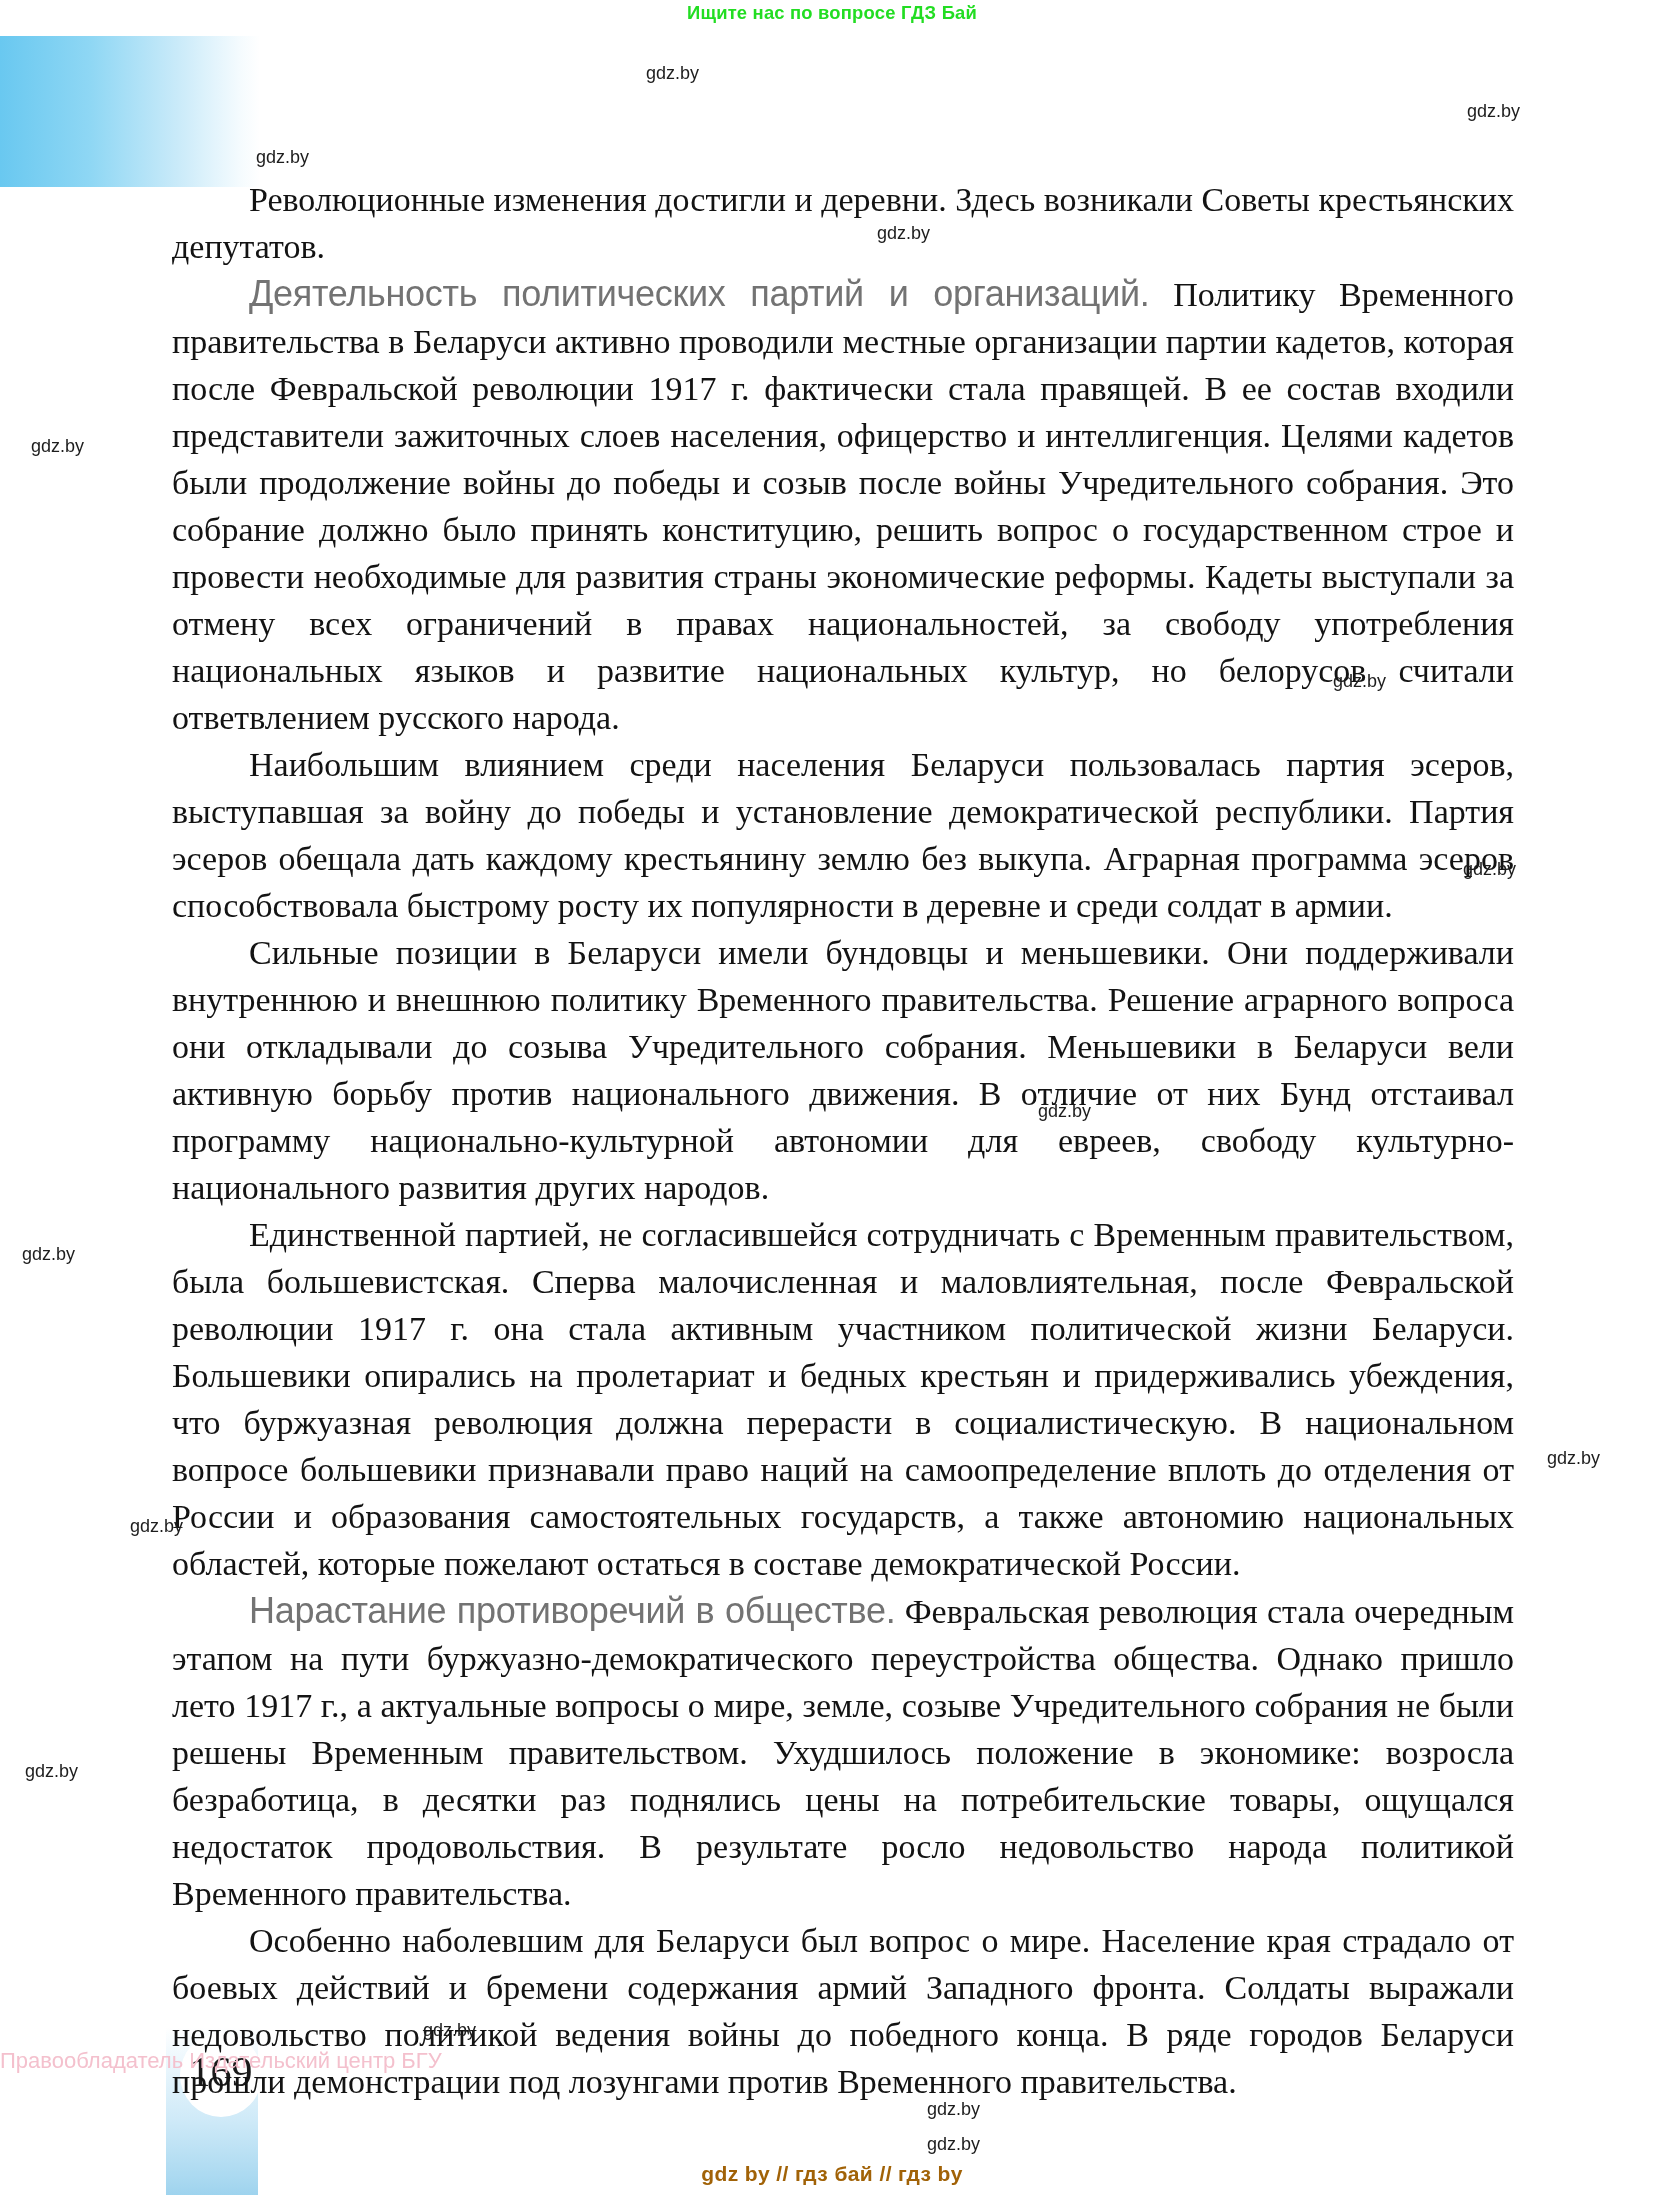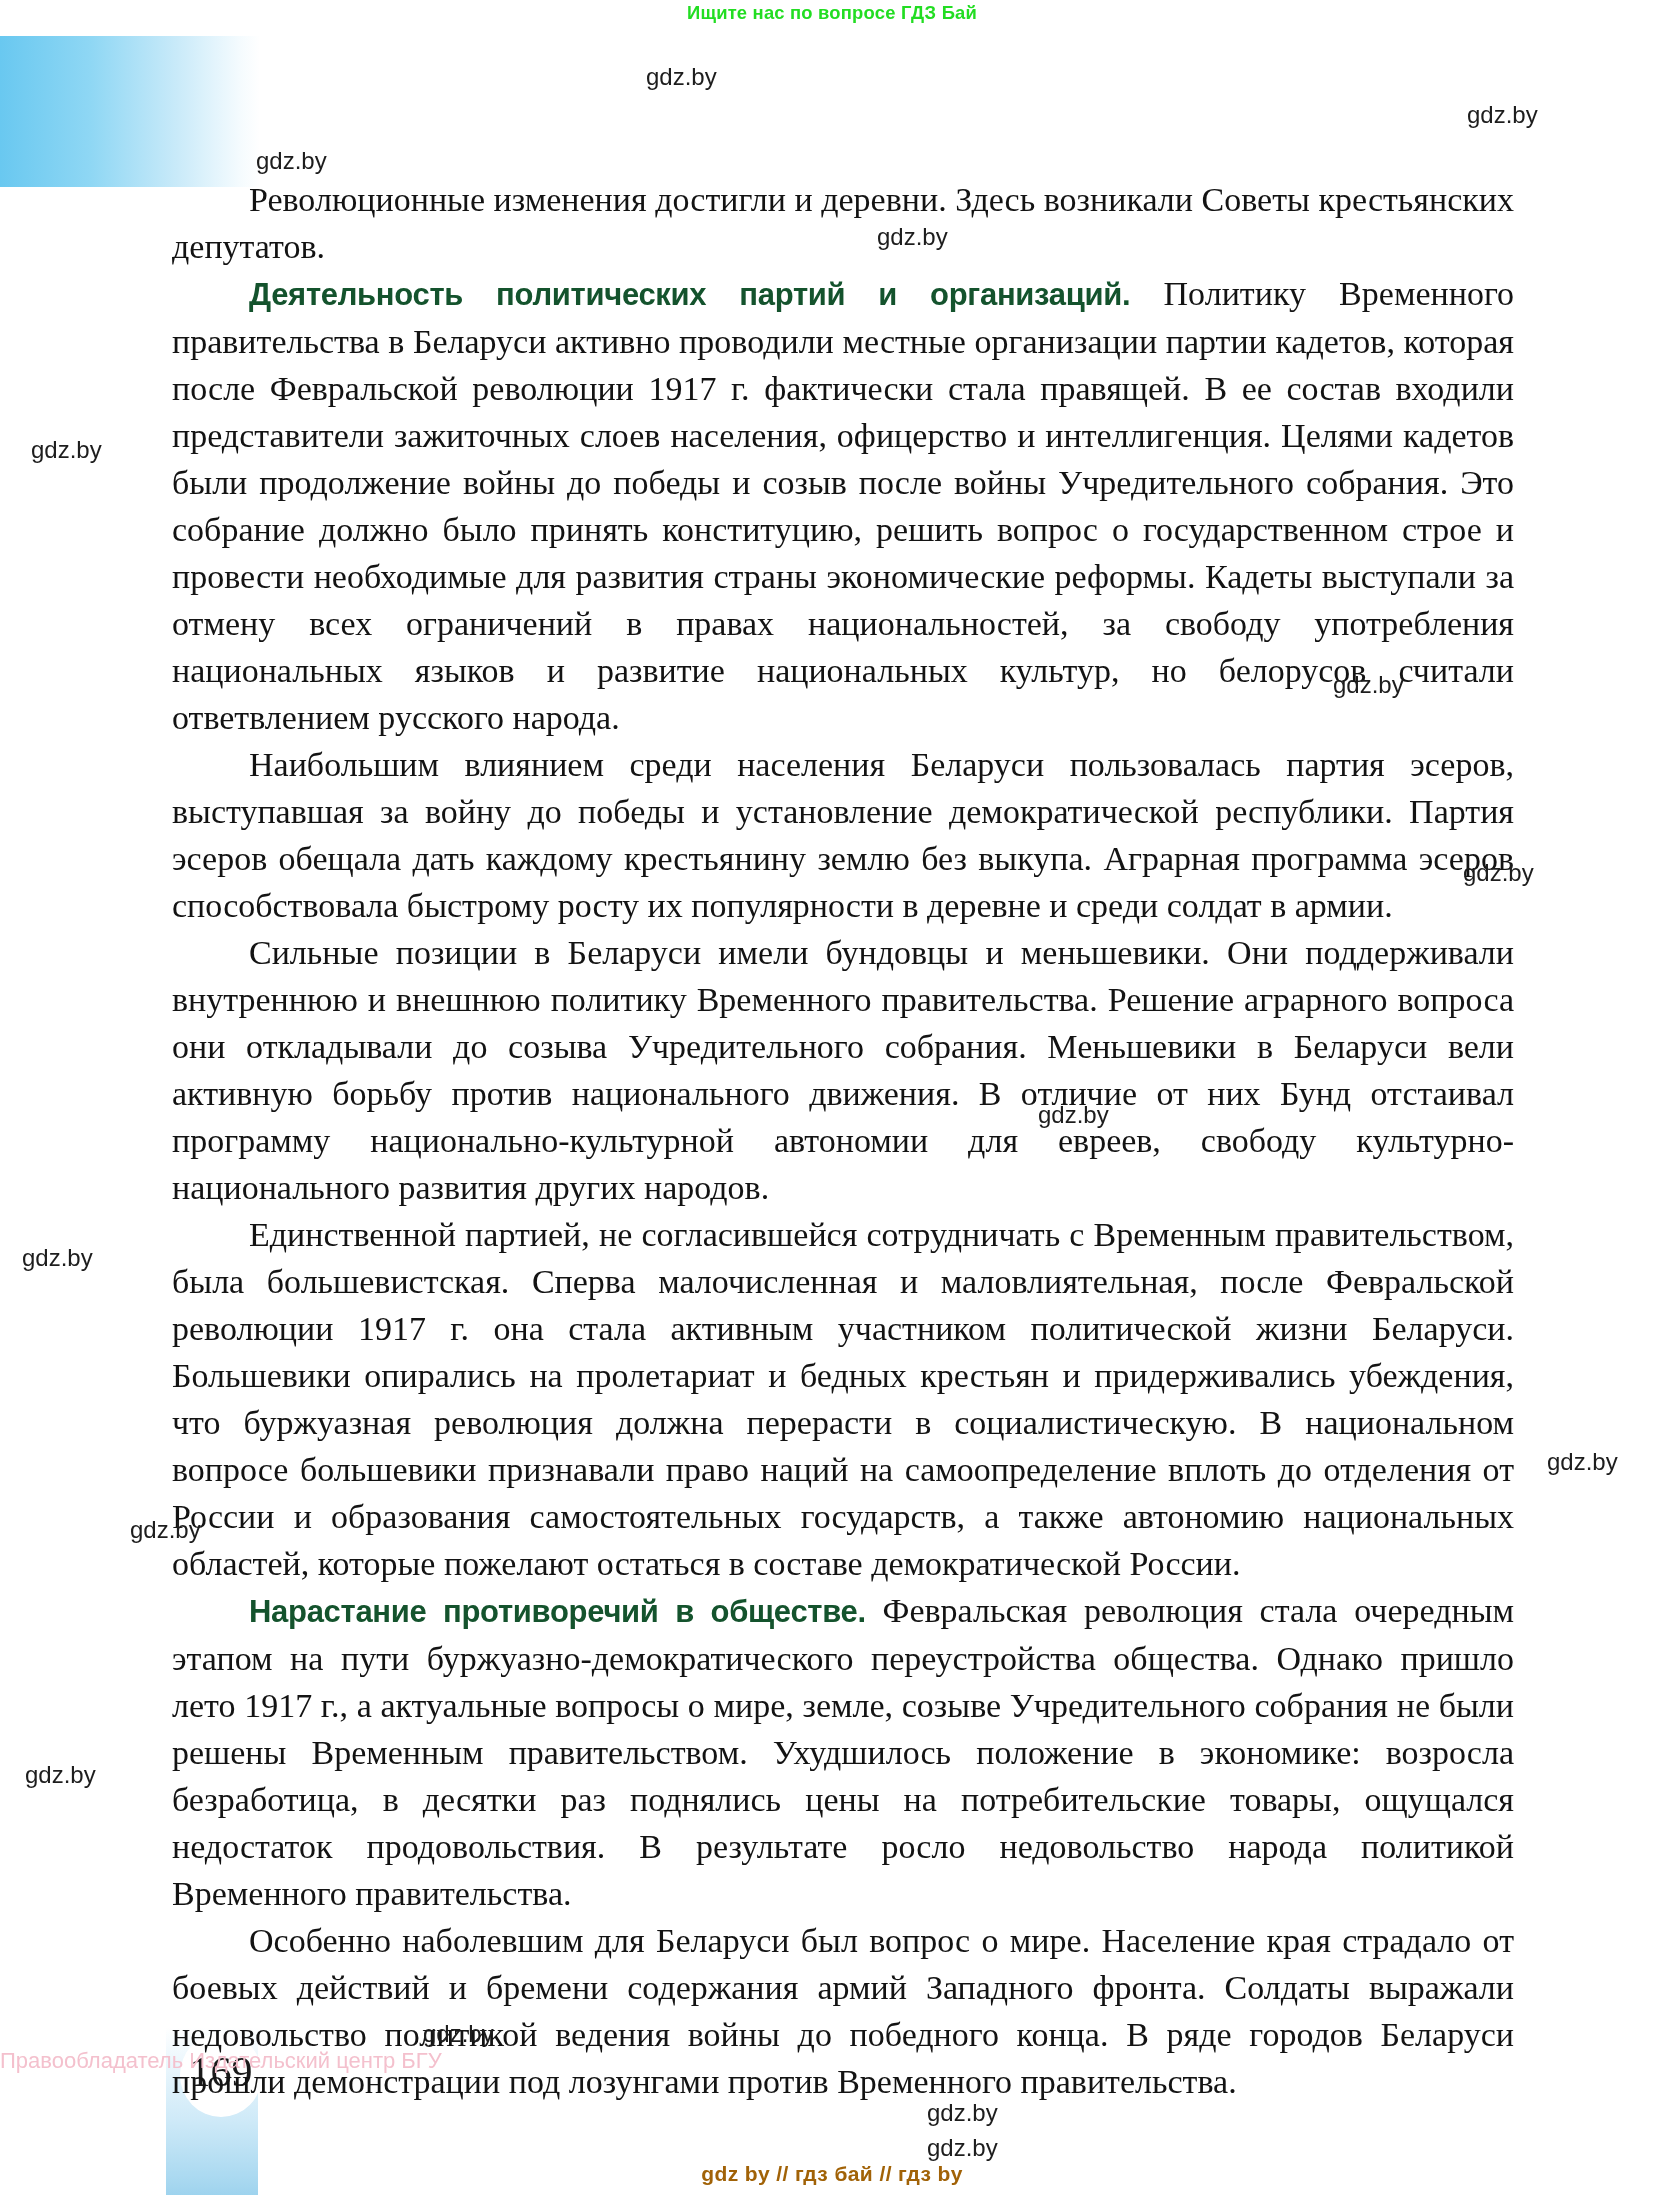--- a/index.html
+++ b/index.html
@@ -57,24 +57,24 @@
     font-size: 34px;
     line-height: 47px;
     color: #131313;
     font-family: "Liberation Serif", "DejaVu Serif", serif;
     -webkit-font-smoothing: none;
   }
 
   .para + .para { margin-top: 0px; }
 
   .run-in-head {
-    color: #14532d;
-    font-family: "Liberation Sans", "DejaVu Sans", sans-serif;
-    font-weight: 700;
-    font-size: 31px;
+    color: #737373;
+    font-family: "Liberation Sans", "DejaVu Sans", sans-serif;
+    font-weight: 400;
+    font-size: 36px;
     letter-spacing: -0.3px;
   }
 
   
   .page-num-badge {
     position: absolute;
     left: 166px;
     top: 2027px;
     width: 92px;
     height: 168px;
@@ -127,21 +127,21 @@
     font-weight: 600;
     color: #a16207;
     letter-spacing: 0.4px;
     z-index: 40;
   }
 
   
   .wm {
     position: absolute;
     font-family: "Liberation Sans", "DejaVu Sans", sans-serif;
-    font-size: 24px;
+    font-size: 18px;
     color: #1d1d1d;
     z-index: 30;
     white-space: nowrap;
   }
 </style>
 </head>
 <body>
 
 <div class="promo-banner">Ищите нас по вопросе ГДЗ Бай</div>
 

